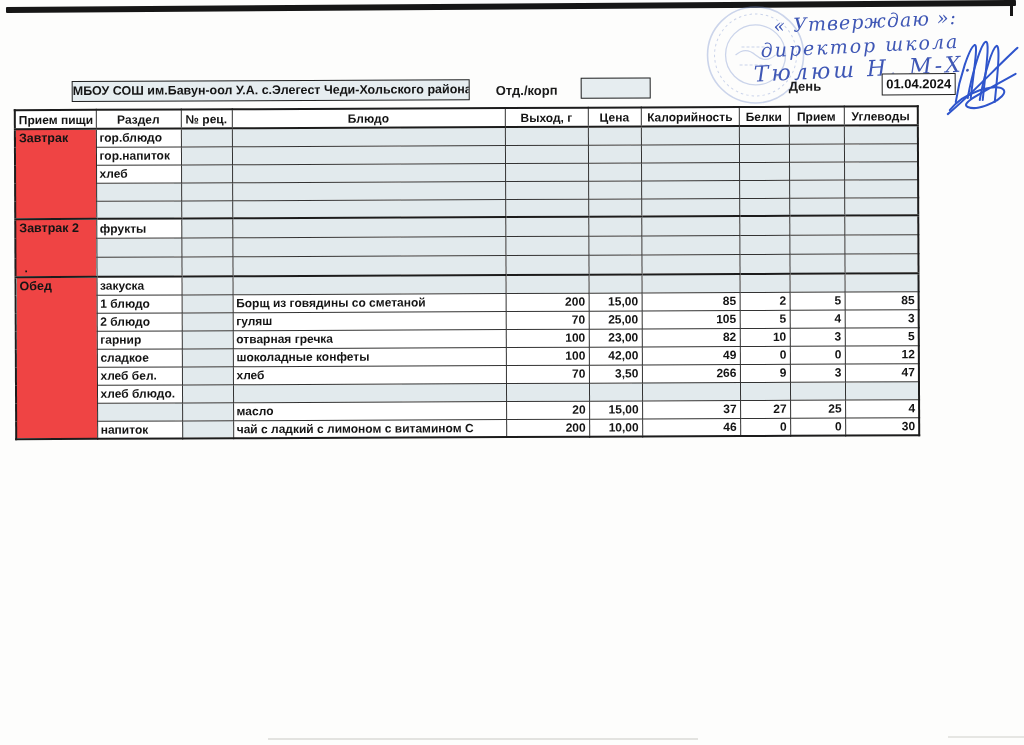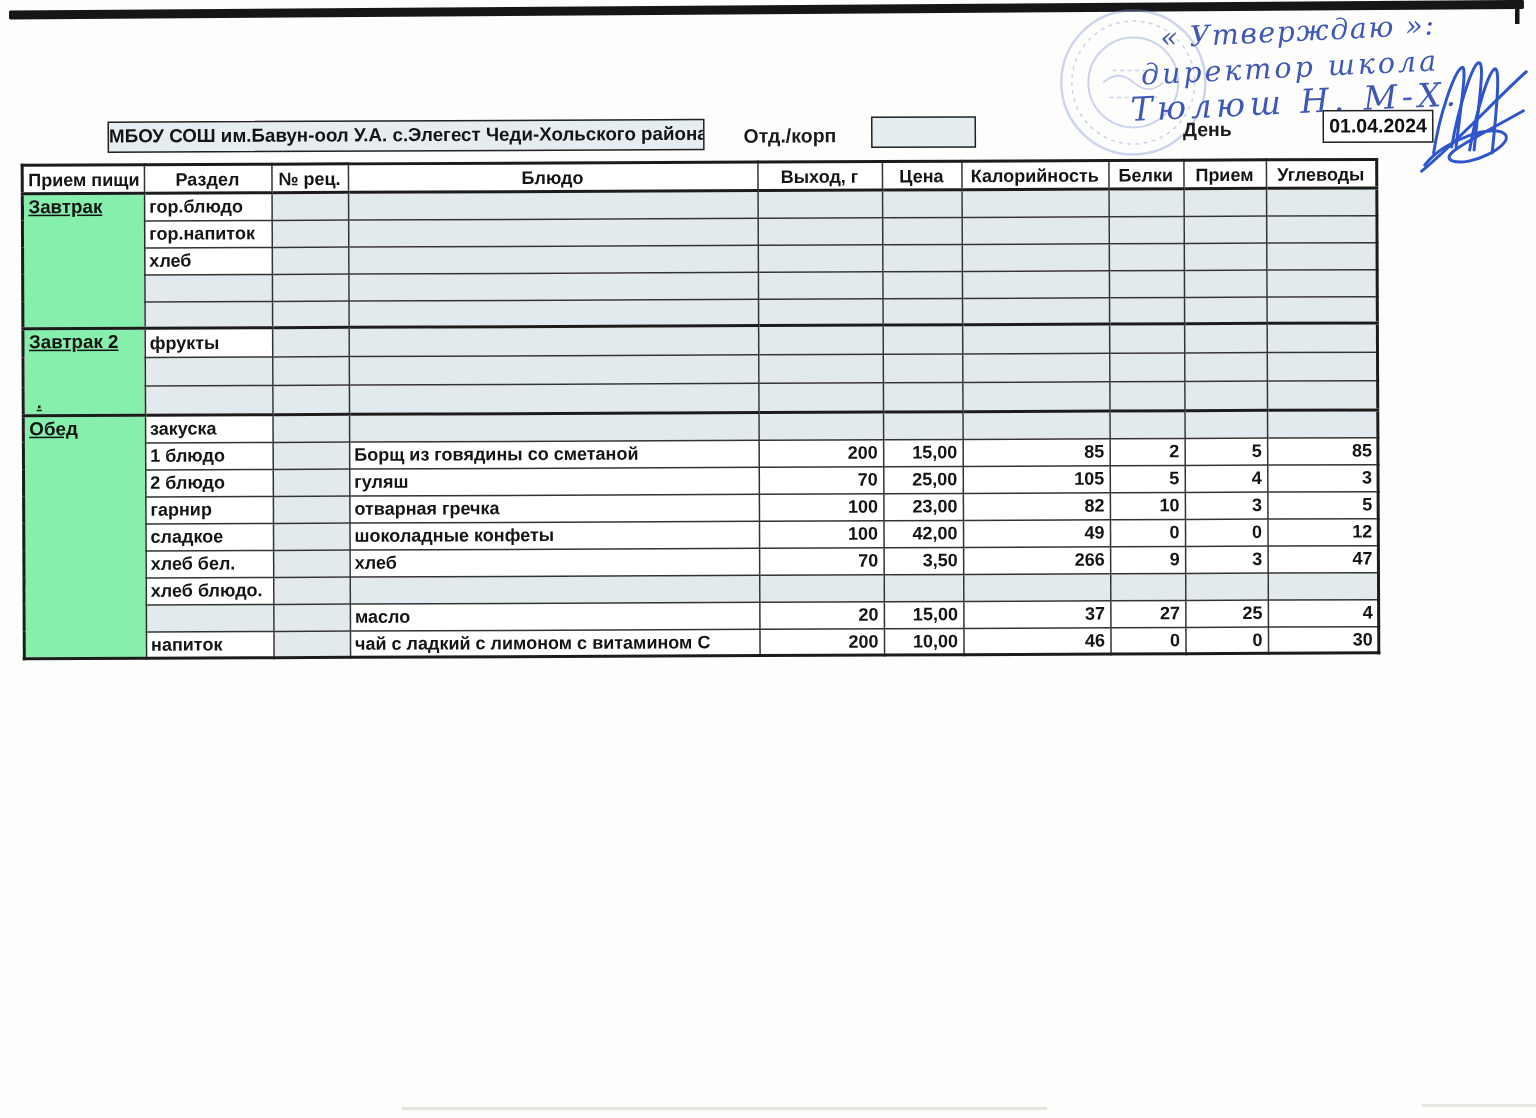--- a/index.html
+++ b/index.html
@@ -36,21 +36,21 @@
   .stamp { position:absolute; left:704px; top:6px; opacity:.38; }
   .signature { position:absolute; left:946px; top:40px; }
 
   
   .menu-wrap { position:absolute; left:14px; top:109px; }
   table { border-collapse:collapse; table-layout:fixed; width:903px; border:2.6px solid #1c1c1c; }
   th, td { border:1.5px solid #333; height:18px; padding:0 3px; overflow:hidden; white-space:nowrap;
            font-size:12px; font-weight:700; color:#141414; line-height:16px; }
   th { height:19px; text-align:center; background:#fff; border-bottom:2.4px solid #1c1c1c; }
   tr.sec-start td { border-top:2.4px solid #1c1c1c; }
-  td.meal { background:#86efac; vertical-align:top; font-size:12.5px; border-right:1.8px solid #2a2a2a;text-decoration:underline; }
+  td.meal { background:#ef4444; vertical-align:top; font-size:12.5px; border-right:1.8px solid #2a2a2a; }
   td.meal .meal-note { margin-top:24px; padding-left:5px; font-size:12px; }
   td.tint { background:#e2eaed; }
   td.filled { background:#fff; }
   td.num { text-align:right; }
 </style>
 </head>
 <body>
 
 <div class="scan-bar"></div>
 <div class="scan-bar-tick"></div>

